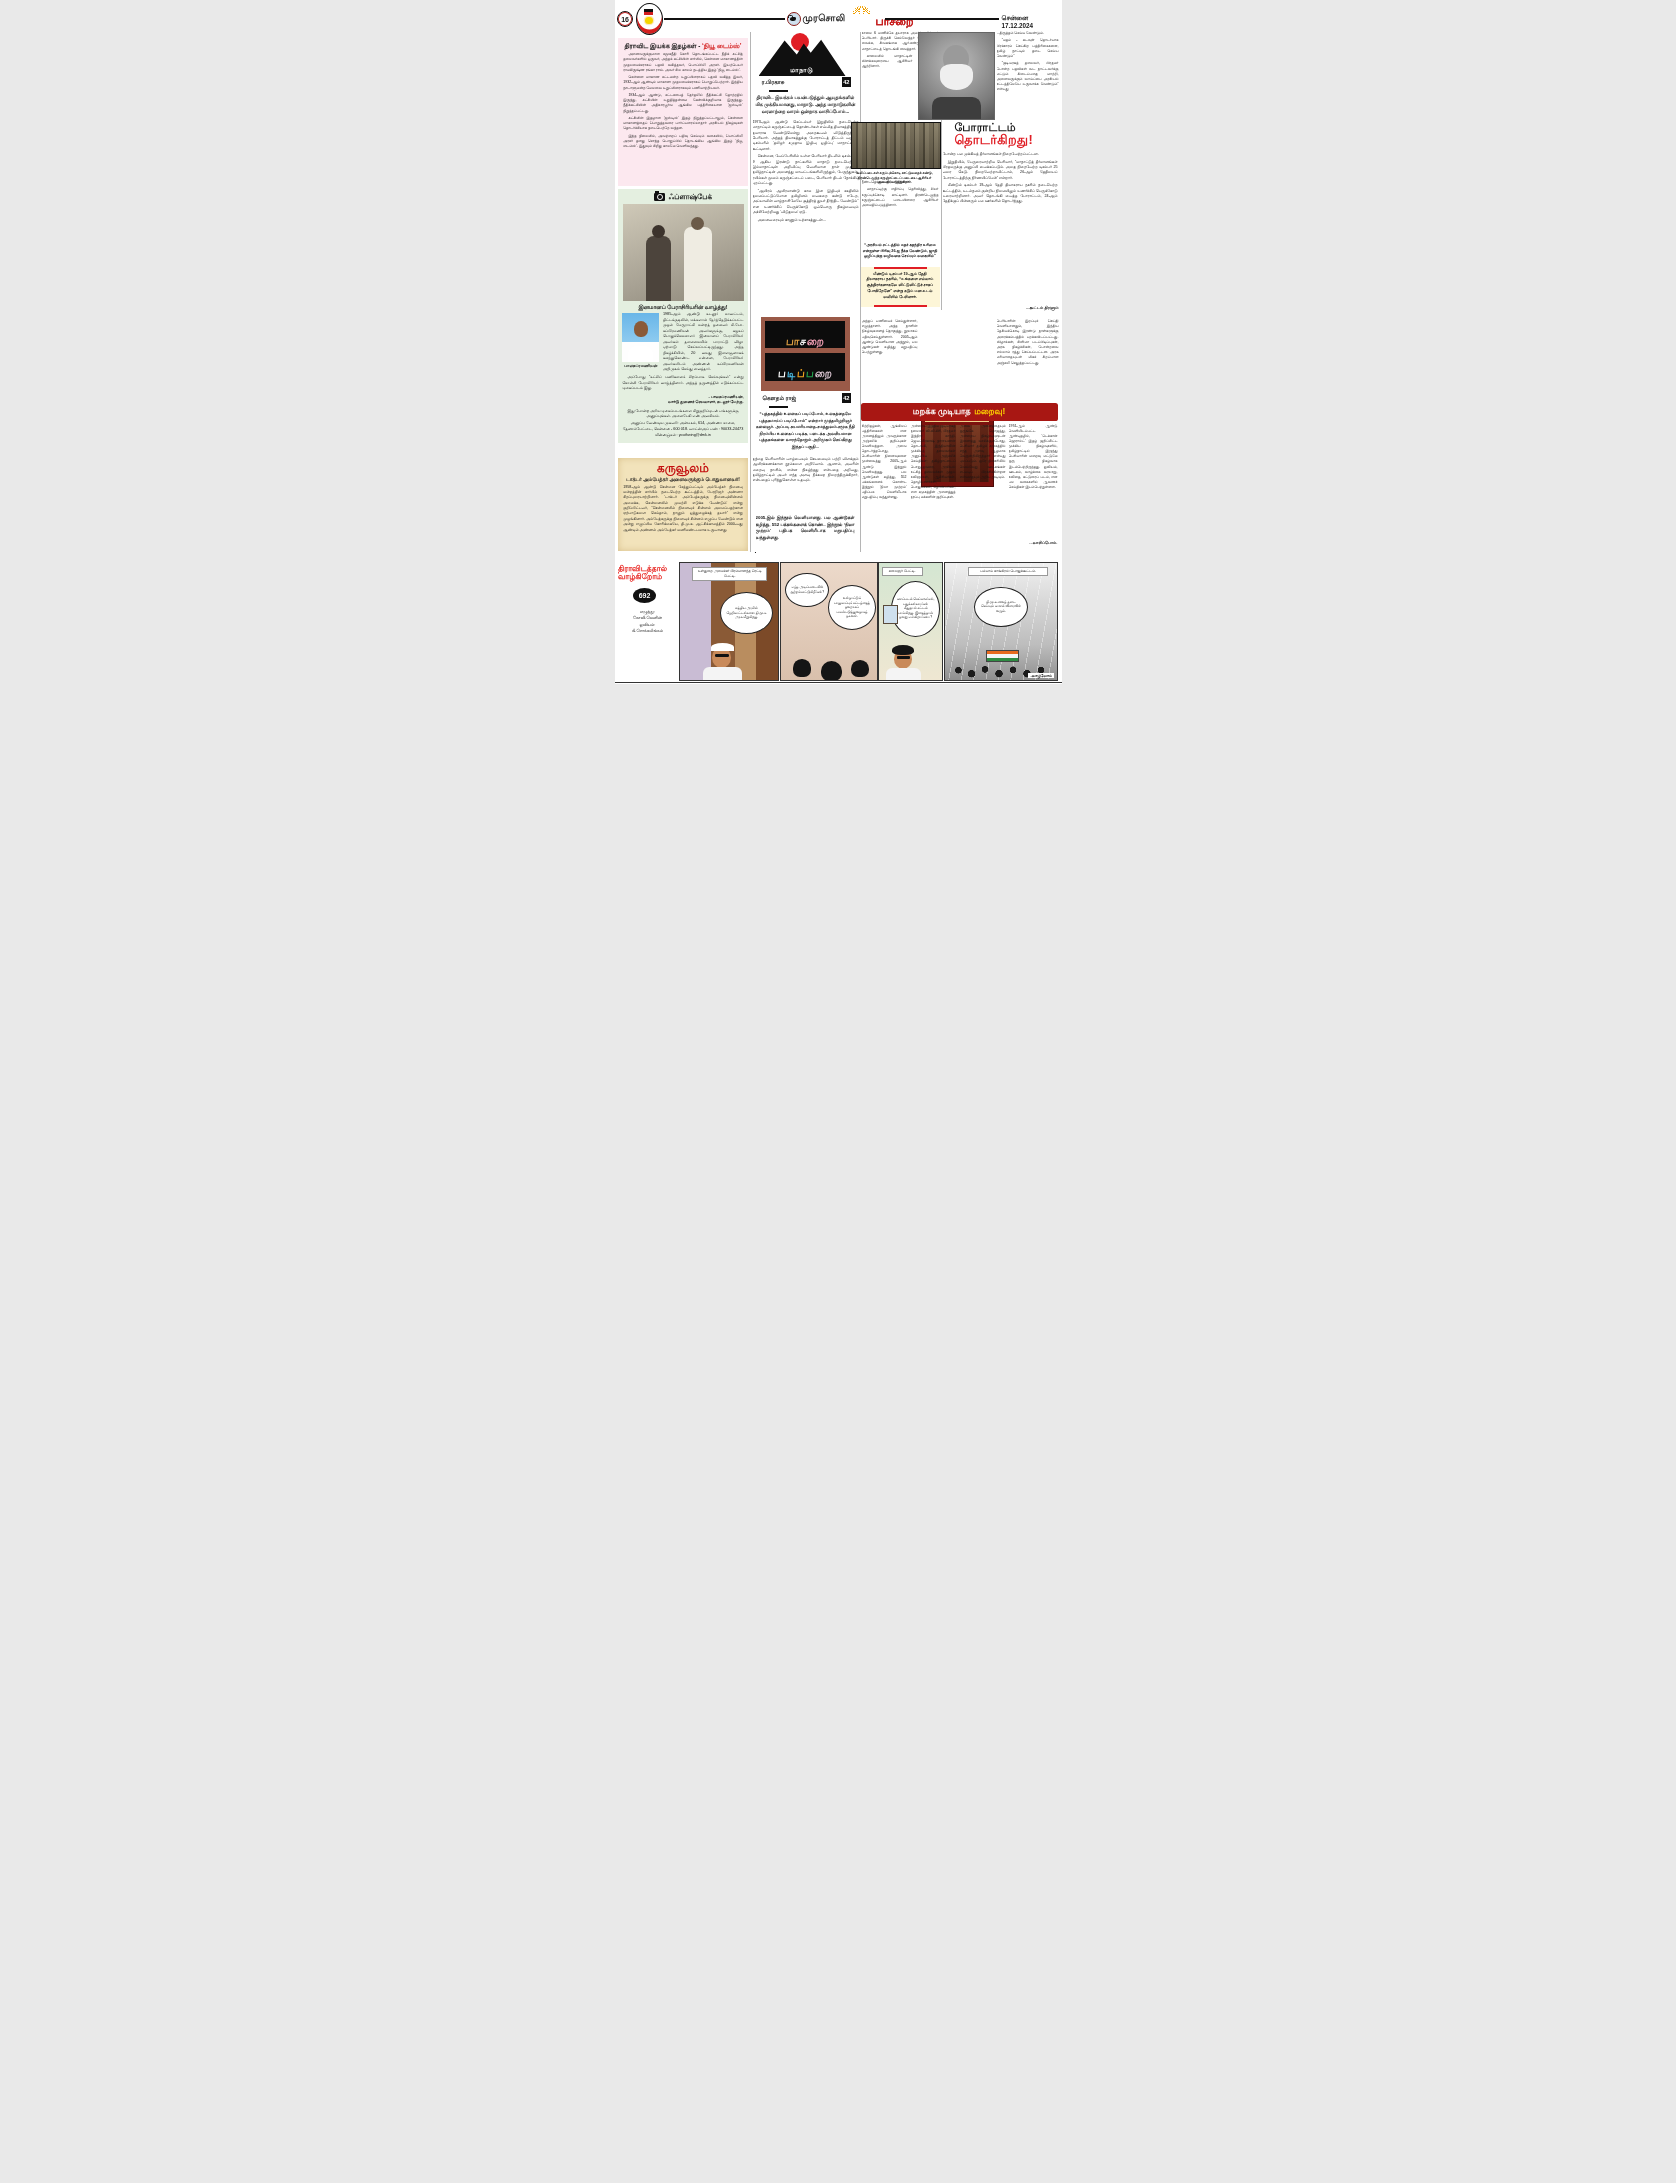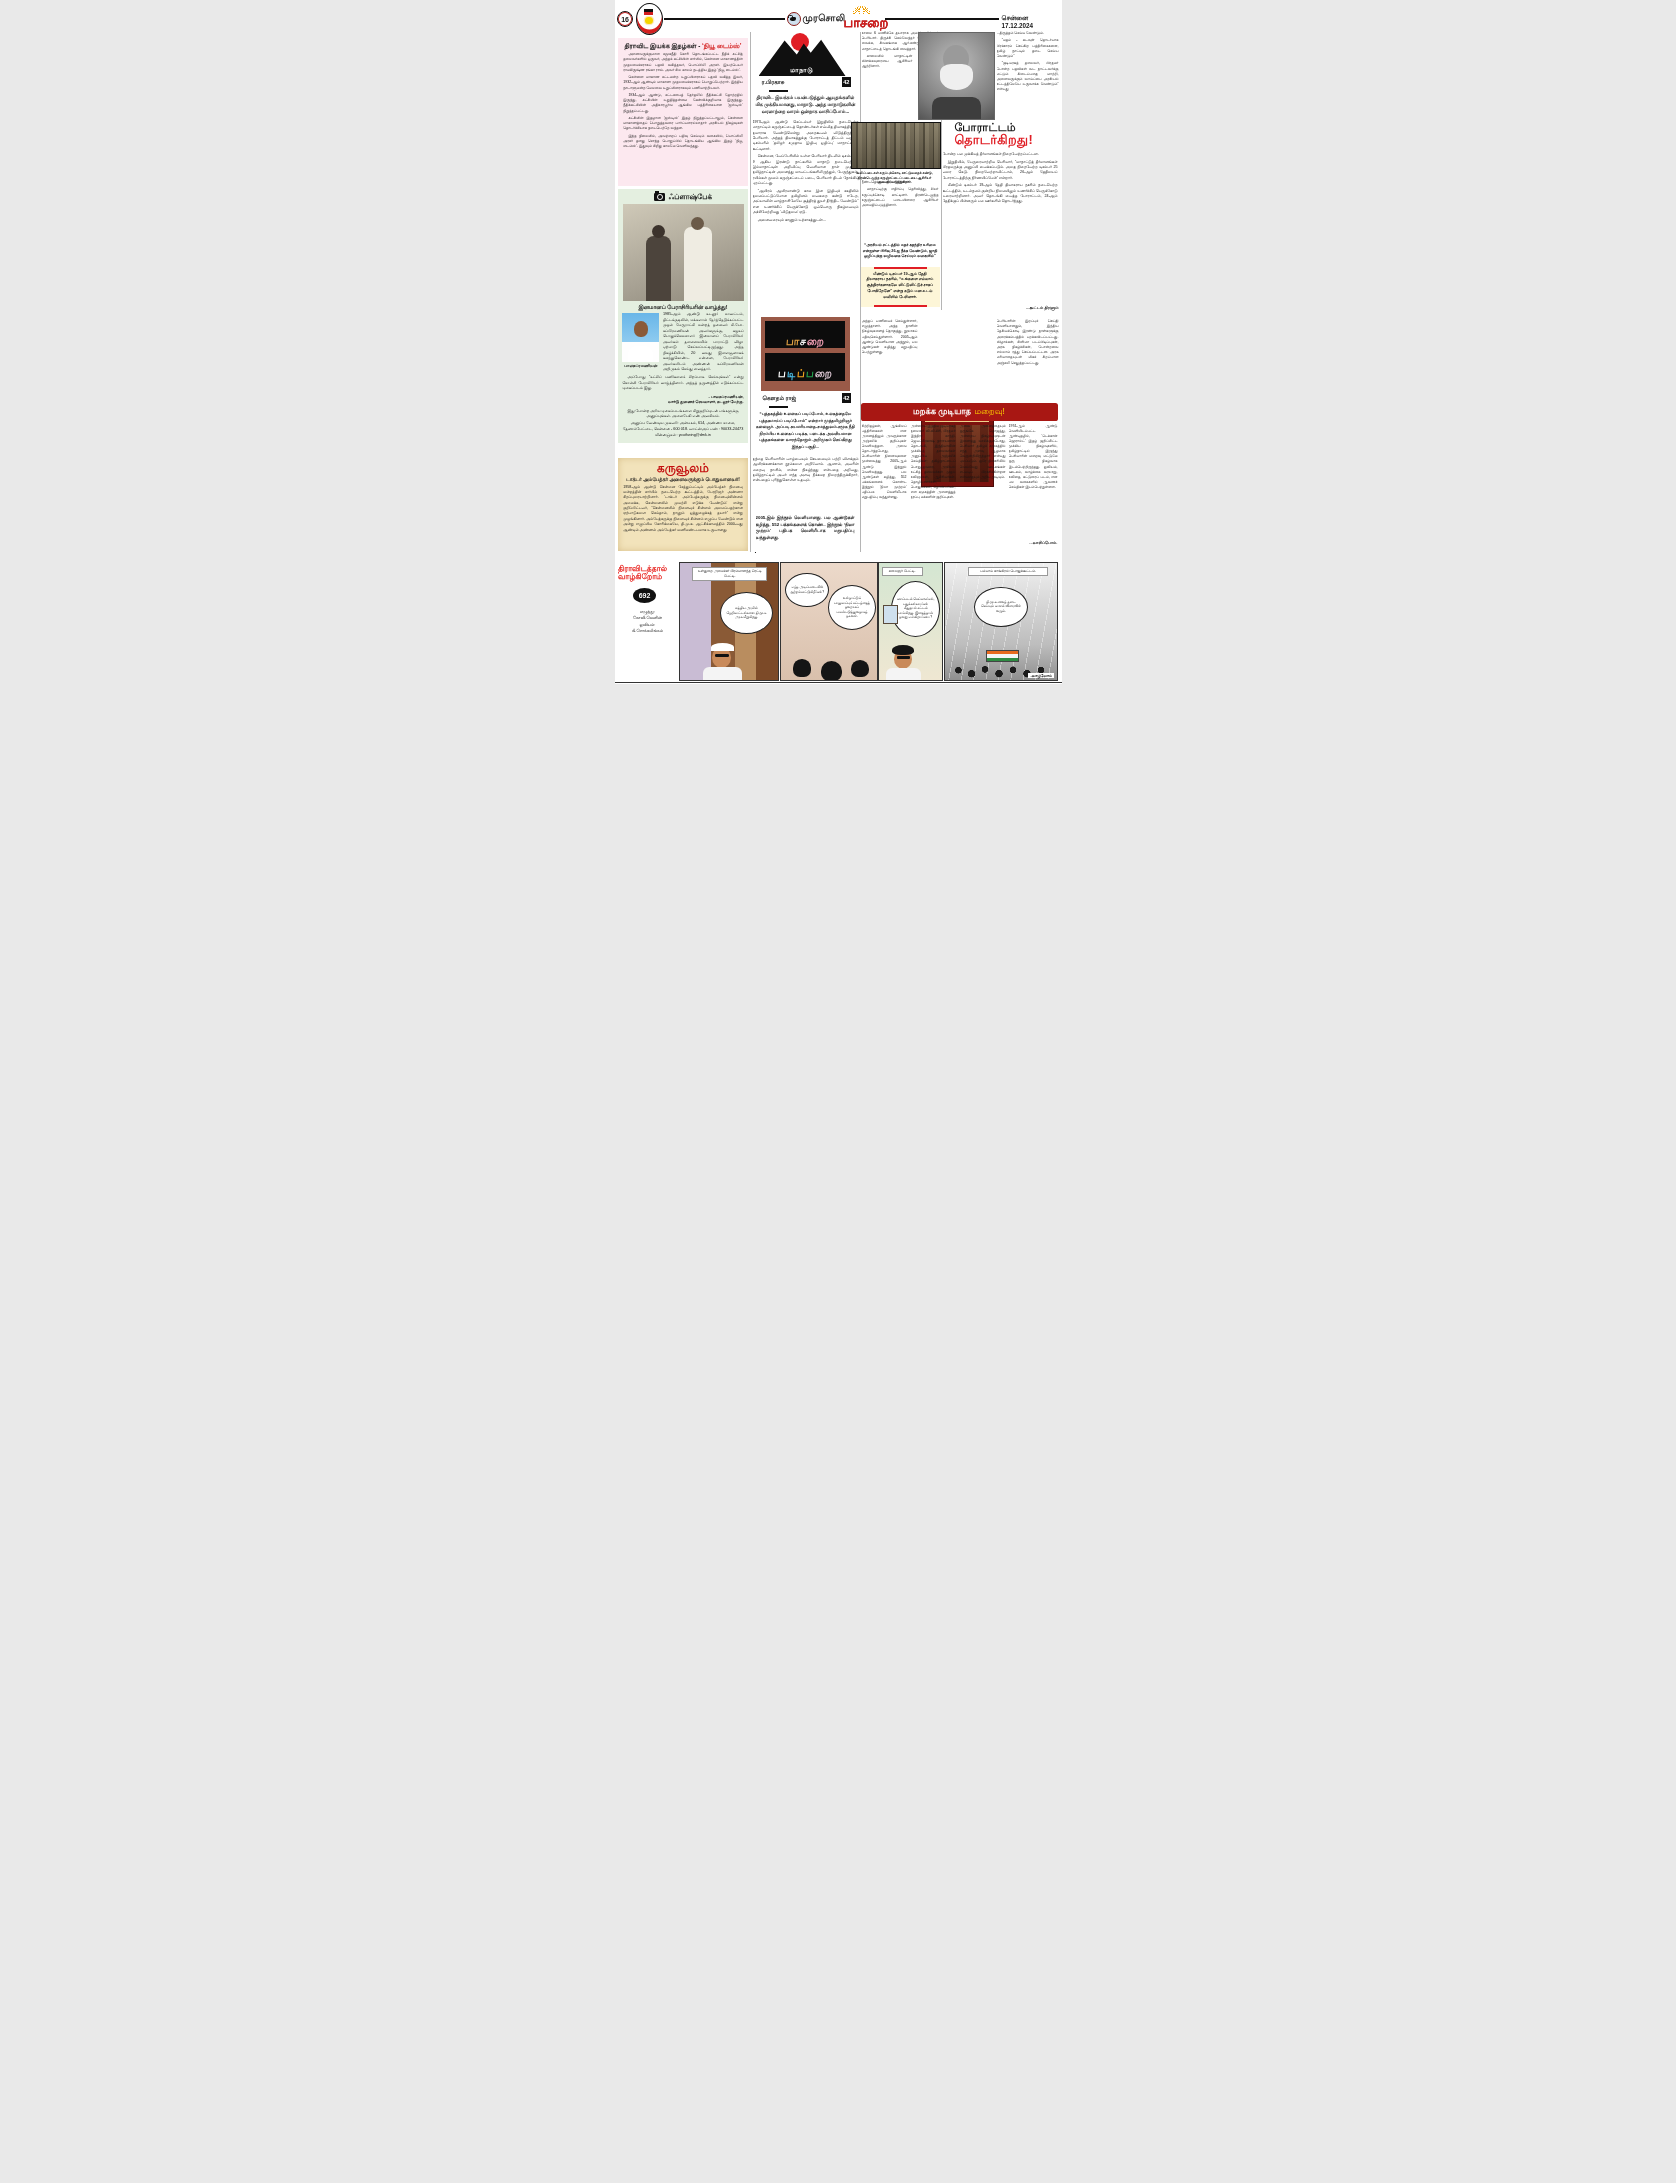--- a/index.html
+++ b/index.html
@@ -21,21 +21,21 @@
             background:#f5d400;box-shadow:0 0 0 1.3px #f7a60040;}
   .rule{height:1.7px;background:linear-gradient(to bottom,#111 30%,#f2f2f2 30% 65%,#111 65%);}
   .bullc{left:172px;top:12.2px;width:12.2px;height:12.2px;border-radius:50%;background:#cfe0ee;border:0.9px solid #8c1d18;}
   .bull{position:absolute;left:2.2px;top:3.5px;width:6.5px;height:4.8px;background:#111;border-radius:65% 35% 55% 45%;}
   .bull::before{content:"";position:absolute;left:-1.3px;top:-1.7px;width:3.1px;height:2.2px;border:0.9px solid #111;border-bottom:none;border-radius:50% 50% 0 0;}
   .mastprefix{left:188px;top:13px;font-size:9.2px;font-weight:bold;letter-spacing:0.4px;}
   .pasarai{left:229px;top:6.1px;width:35px;text-align:center;}
   .pasarai .rays{margin:0 auto;width:19px;height:8.7px;background:
       repeating-conic-gradient(from -80deg at 50% 100%, #f0a000 0 4deg, transparent 4deg 12deg);
       border-radius:19px 19px 0 0;}
-  .pasarai .word{color:#d31f1f;font-weight:900;font-size:13px;text-shadow:0 0 0.4px #8c0f0f;}
+  .pasarai .word{color:#d31f1f;font-weight:900;font-size:11px;text-shadow:0 0 0.4px #8c0f0f;margin-left:32px;}
   .dateline{left:387px;top:14px;width:58px;font-weight:bold;font-size:6.3px;}
   
   .pinkbox{left:3.5px;top:38px;width:130px;height:148px;background:#fce8ef;padding:3.5px 5.2px;box-sizing:border-box;}
   .nt-head{font-size:6.3px;font-weight:900;text-align:center;margin-bottom:2.6px;}
   .nt-head .red{color:#d31f1f;}
   .body8{font-size:3.6px;line-height:1.45;}
   .greenbox{left:3.5px;top:189px;width:130px;height:254px;background:#e4efe0;padding:3.5px 4.4px;box-sizing:border-box;}
   .fb-title{display:flex;align-items:center;justify-content:center;gap:3.5px;font-weight:900;font-size:7px;}
   .cam{width:11.4px;height:7.9px;background:#111;border-radius:1.3px;position:relative;}
   .cam::before{content:"";position:absolute;top:-1.7px;left:1.3px;width:3.9px;height:2.2px;background:#111;}
@@ -90,21 +90,21 @@
   .hl-red{font-weight:900;font-size:12.7px;color:#e01e25;letter-spacing:0.4px;}
   .boldcq{font-weight:900;font-size:3.8px;text-align:center;line-height:1.5;}
   .ybox{left:246px;top:267px;width:79px;height:40px;background:#fdf6d8;box-sizing:border-box;padding:3.5px 3.5px;}
   .ybox::before,.ybox::after{content:"";position:absolute;left:13px;right:13px;height:2.2px;background:#e01e25;}
   .ybox::before{top:0;} .ybox::after{bottom:0;}
   .ybox .t{font-weight:900;font-size:3.9px;text-align:center;line-height:1.5;}
   .marker{font-weight:900;font-size:4.1px;text-align:right;}
   .banner{left:246px;top:403px;width:197px;height:17.5px;background:#a81713;border-radius:2.6px;
           display:flex;align-items:center;justify-content:center;gap:3.5px;}
   .banner .w{color:#fff;font-weight:900;font-size:8.3px;}
-  .banner .y{color:#ffd400;font-weight:400;font-size:8.3px;}
+  .banner .y{color:#ffd400;font-weight:700;font-size:8.3px;}
   
   .comic{left:3.5px;top:562px;width:440px;height:119px;}
   .c-title{color:#e8231f;font-weight:900;font-size:7.6px;line-height:1.15;}
   .c-oval{width:23px;height:15px;background:#111;border-radius:50%;color:#fff;font-weight:900;font-size:7px;
           display:flex;align-items:center;justify-content:center;}
   .c-cred{font-size:4.1px;text-align:center;line-height:1.5;}
   .panel{position:absolute;top:0;height:119px;border:0.7px solid #333;box-sizing:border-box;overflow:hidden;}
   .cap-box{position:absolute;background:#fff;border:0.4px solid #999;padding:1.3px 2.6px;font-size:3.5px;text-align:center;line-height:1.4;}
   .bubble{position:absolute;background:#fff;border:0.7px solid #222;border-radius:50%;
           display:flex;align-items:center;justify-content:center;text-align:center;

